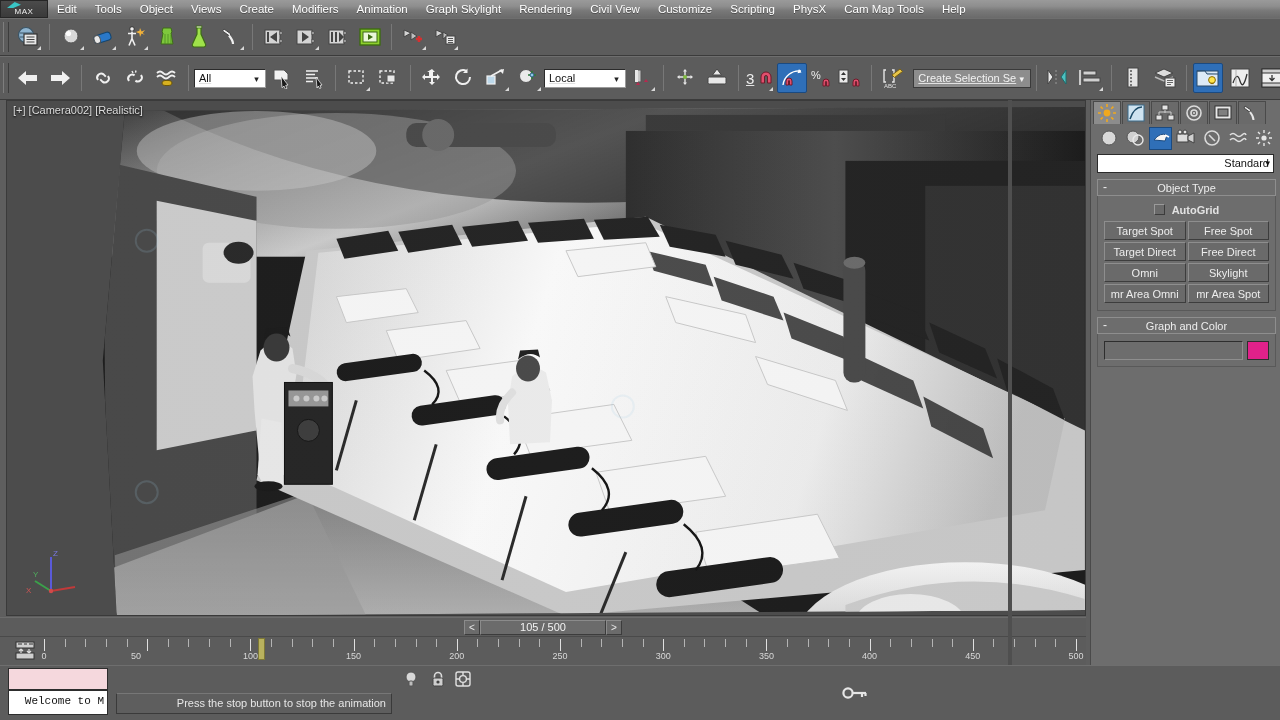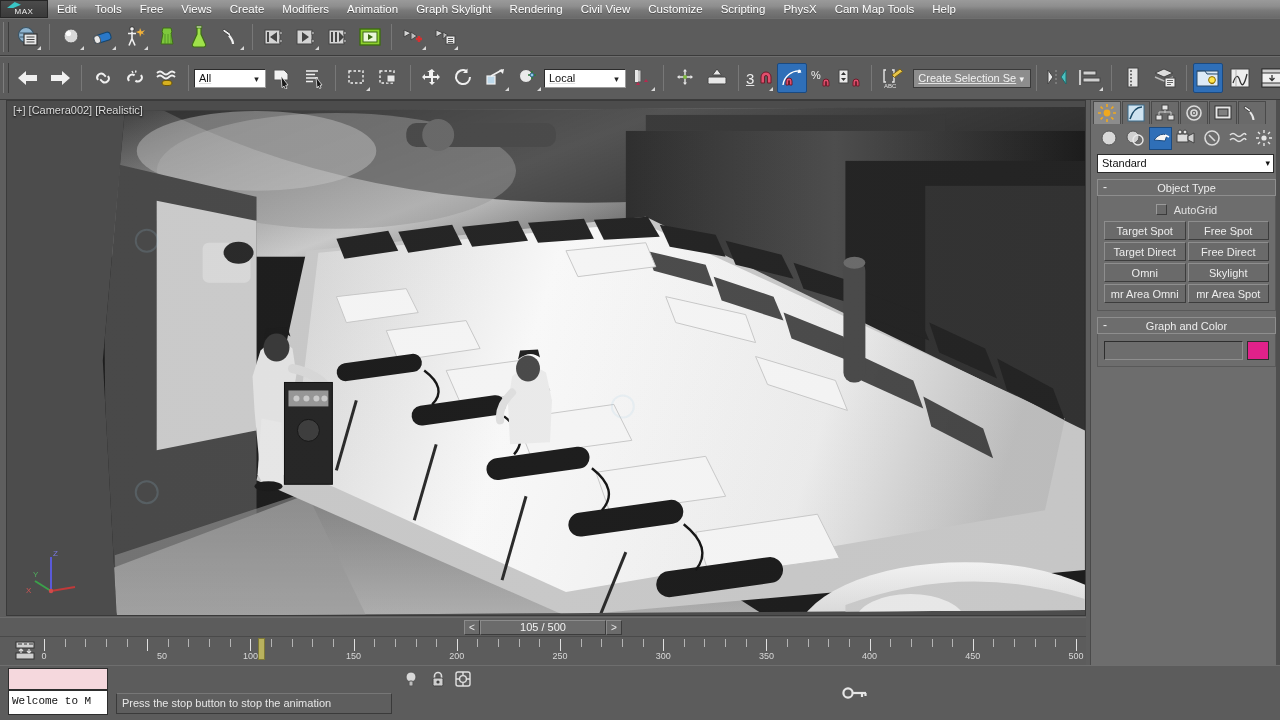--- a/index.html
+++ b/index.html
@@ -5,21 +5,21 @@
   * { box-sizing: border-box; margin: 0; padding: 0; }
   html, body {
     width: 1280px; height: 720px;
     overflow: hidden;
     background: #5e5e5e;
     font-family: "Liberation Sans", sans-serif;
     font-size: 11px;
     color: #e2e2e2;
     -webkit-font-smoothing: none;
   }
-  #app { position: relative; width: 1280px; height: 720px; }
+  #app { position: relative; width: 1012px; height: 720px; text-align: right; }
 
   
   .menubar {
     position: absolute; left: 0; top: 0; width: 1280px; height: 18px;
     background: linear-gradient(to bottom, #9a9a9a 0%, #8e8e8e 35%, #787878 60%, #6a6a6a 100%);
     display: flex; align-items: center;
   }
   .maxlogo {
     width: 48px; height: 18px;
     background: linear-gradient(to bottom,#4b4b4b,#3a3a3a);
@@ -183,21 +183,21 @@
   }
   .cpcombo .arr { position:absolute; right:3px; top:3px; font-size:9px; }
   .rollout { margin: 6px 4px 0 6px; }
   .rolltitle {
     height:17px; background:#6d6d6d; border:1px solid #8e8e8e;
     display:flex; align-items:center; justify-content:center;
     font-size:11px; color:#ededed; position:relative;
   }
   .rolltitle .minus { position:absolute; left:5px; top:0px; font-size:12px; }
   .rollbody { border:1px solid #595959; border-top:none; padding:5px 6px 7px 6px; }
-  .chkrow { display:flex; align-items:center; justify-content:center; gap:7px; height:17px; margin-bottom:3px; }
+  .chkrow { display:flex; align-items:center; justify-content:center; gap:7px; height:17px; margin-bottom:3px;font-weight:bold; }
   .chk { width:11px;height:11px;background:#6a6a6a;border:1px solid #3c3c3c; border-top-color:#9a9a9a; border-left-color:#9a9a9a; }
   .btngrid { display:grid; grid-template-columns:1fr 1fr; gap:2px; }
   .objbtn {
     height:19px; background:#6a6a6a; border:1px solid #3d3d3d;
     border-top-color:#8e8e8e; border-left-color:#8e8e8e;
     font-size:11px; color:#ededed; display:flex;align-items:center;justify-content:center;
     white-space:nowrap; overflow:hidden;
   }
   .namerow { display:flex; gap:4px; padding:3px 2px 2px 2px; align-items:center; }
   .namefield { flex:1; height:19px; background:#6d6d6d; border:1px solid #2e2e2e; border-bottom-color:#8e8e8e; border-right-color:#8e8e8e;}
@@ -211,21 +211,21 @@
 
 <div id="app">
 
   <div class="menubar">
     <div class="maxlogo">
       <div class="tri"></div>
       <span>MAX</span>
     </div>
     <div class="mi">Edit</div>
     <div class="mi">Tools</div>
-    <div class="mi">Free</div>
+    <div class="mi">Object</div>
     <div class="mi">Views</div>
     <div class="mi">Create</div>
     <div class="mi">Modifiers</div>
     <div class="mi">Animation</div>
     <div class="mi">Graph Skylight</div>
     <div class="mi">Rendering</div>
     <div class="mi">Civil View</div>
     <div class="mi">Customize</div>
     <div class="mi">Scripting</div>
     <div class="mi">PhysX</div>
@@ -822,21 +822,21 @@
         <div class="tick" style="left: 866.88px; height: 8px; background: rgb(180, 180, 180);"></div>
         <div class="tick" style="left: 887.52px; height: 8px; background: rgb(180, 180, 180);"></div>
         <div class="tick" style="left: 908.16px; height: 8px; background: rgb(180, 180, 180);"></div>
         <div class="tick" style="left: 928.8px; height: 12px; background: rgb(224, 224, 224);"></div>
         <div class="tick" style="left: 949.44px; height: 8px; background: rgb(180, 180, 180);"></div>
         <div class="tick" style="left: 970.08px; height: 8px; background: rgb(180, 180, 180);"></div>
         <div class="tick" style="left: 990.72px; height: 8px; background: rgb(180, 180, 180);"></div>
         <div class="tick" style="left: 1011.36px; height: 8px; background: rgb(180, 180, 180);"></div>
         <div class="tick" style="left: 1032px; height: 12px; background: rgb(224, 224, 224);"></div>
         <div class="ticklbl" style="left: 0px;">0</div>
-        <div class="ticklbl" style="left: 118px;">50</div>
+        <div class="ticklbl" style="left: 92px;">50</div>
         <div class="ticklbl" style="left: 206.4px;">100</div>
         <div class="ticklbl" style="left: 309.6px;">150</div>
         <div class="ticklbl" style="left: 412.8px;">200</div>
         <div class="ticklbl" style="left: 516px;">250</div>
         <div class="ticklbl" style="left: 619.2px;">300</div>
         <div class="ticklbl" style="left: 722.4px;">350</div>
         <div class="ticklbl" style="left: 825.6px;">400</div>
         <div class="ticklbl" style="left: 928.8px;">450</div>
         <div class="ticklbl" style="left: 1032px;">500</div>
         <div class="playhead" style="left: 213.72px;"></div>

